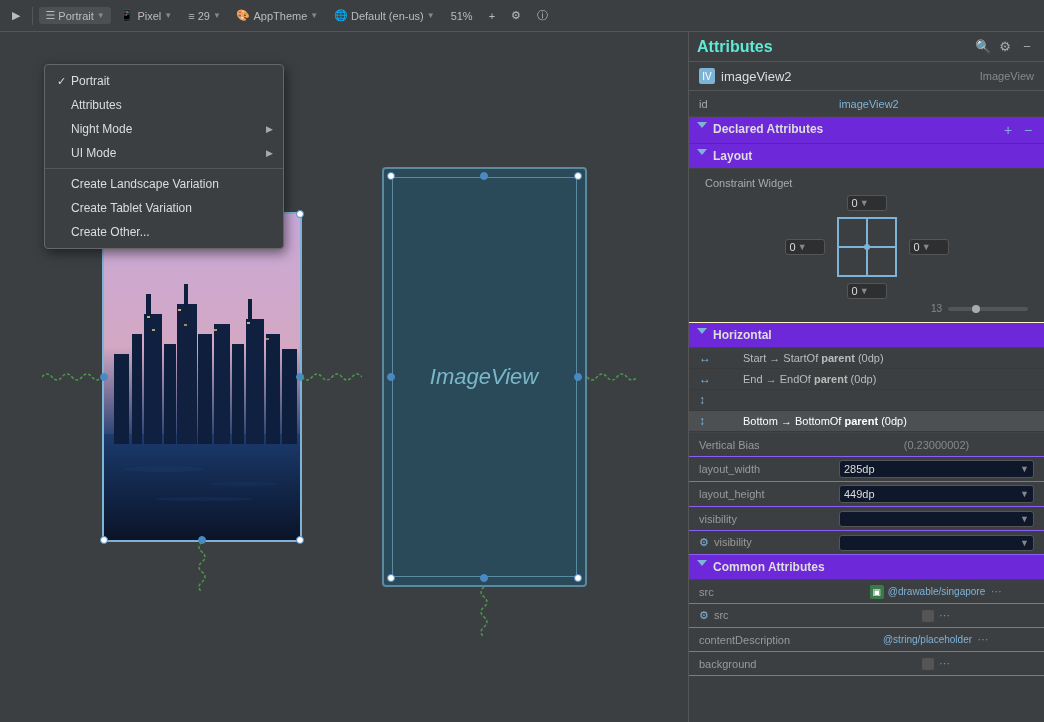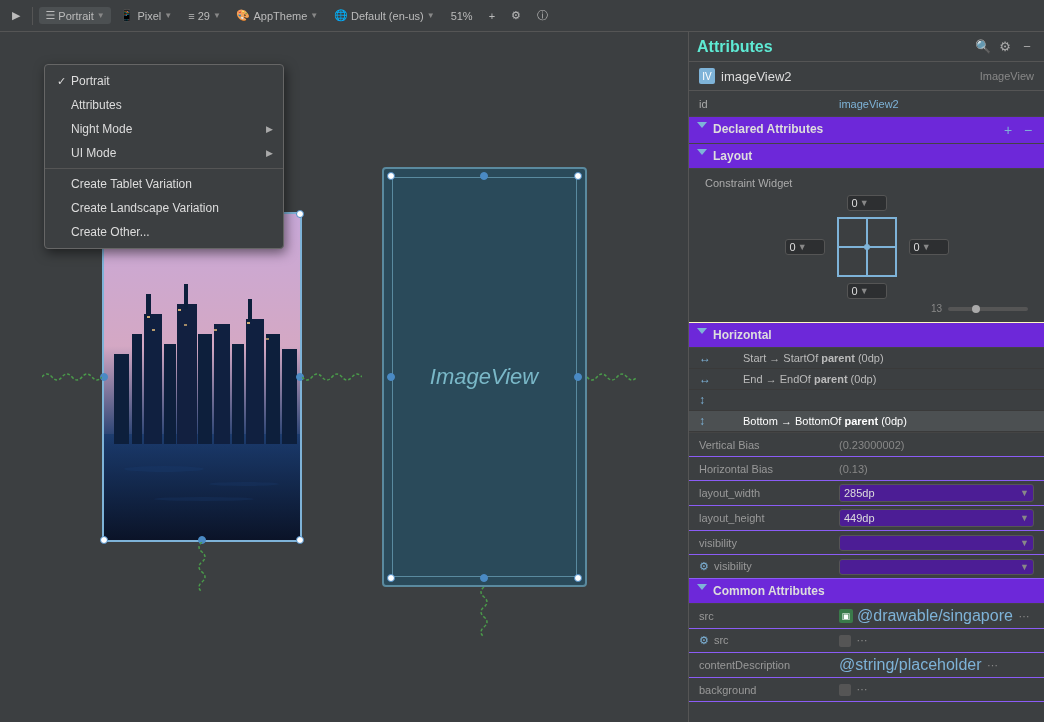--- a/index.html
+++ b/index.html
@@ -351,55 +351,55 @@
       width: 14px; height: 14px;
       margin-right: 6px;
       color: #7eb3d8;
       font-size: 12px;
     }
     .constraint-text { flex: 1; margin-left: 24px; }
 
     .select-field {
       display: flex;
       align-items: center;
-      background: #4c1d95;
+      background: #0f172a;
       border: 1px solid #555;
       border-radius: 3px;
       padding: 2px 4px;
       flex: 1;
       cursor: pointer;
       font-size: 11px;
       color: #ddd;
       gap: 38px;
     }
     .select-field-arrow { margin-left: auto; color: #888; font-size: 9px; }
 
     .attr-val-row {
       display: flex;
       align-items: center;
       padding: 3px 10px;
       border-bottom: 1px solid #8b5cf6;
       min-height: 24px;
     }
     .attr-val-key { width: 140px; color: #999; font-size: 11px; flex-shrink: 0; }
-    .attr-val-content { flex: 1; display: flex; align-items: center; gap: 4px; }
+    .attr-val-content { flex: 1; display: flex; align-items: center; gap: 4px; justify-content: center; }
     .drawable-icon {
       width: 14px; height: 14px;
       background: #3a7a4a;
       border-radius: 2px;
       font-size: 9px;
       color: white;
       display: flex; align-items: center; justify-content: center;
     }
     .drawable-icon-small {
       width: 12px; height: 12px;
       background: #555;
       border-radius: 2px;
     }
-    .attr-link { color: #7eb3d8; font-size: 16px; }
+    .attr-link { color: #7eb3d8; font-size: 10px; }
     .attr-end-btn {
       width: 14px; height: 14px;
       color: #888; font-size: 11px;
       cursor: pointer;
       display: flex; align-items: center; justify-content: center;
     }
 
     .panel-scroll {
       overflow-y: auto;
       flex: 1;
@@ -476,26 +476,26 @@
       </div>
 
       <div class="menu-item has-sub">
         <span class="check"></span>
         <span class="item-label">UI Mode</span>
       </div>
       <div class="menu-divider"></div>
 
       <div class="menu-item">
         <span class="check"></span>
-        <span class="item-label">Create Tablet Variation</span>
+        <span class="item-label">Create Landscape Variation</span>
       </div>
 
       <div class="menu-item">
         <span class="check"></span>
-        <span class="item-label">Create Landscape Variation</span>
+        <span class="item-label">Create Tablet Variation</span>
       </div>
 
       <div class="menu-item">
         <span class="check"></span>
         <span class="item-label">Create Other...</span>
       </div>
     </div>
 
     <div class="canvas-content">
 
@@ -708,26 +708,20 @@
           <span class="constraint-text">Bottom → BottomOf <strong>parent</strong> (0dp)</span>
         </div>
       </div>
 
       <div class="attr-val-row">
         <span class="attr-val-key">Vertical Bias</span>
         <div class="attr-val-content">
           <span style="font-size:11px;color:#888;">(0.23000002)</span>
         </div>
       </div>
-      <div class="attr-val-row">
-        <span class="attr-val-key">Horizontal Bias</span>
-        <div class="attr-val-content">
-          <span style="font-size:11px;color:#888;">(0.13)</span>
-        </div>
-      </div>
 
       <div class="attr-val-row">
         <span class="attr-val-key">layout_width</span>
         <div class="attr-val-content">
           <div class="select-field">
             <span>285dp</span>
             <span class="select-field-arrow">▼</span>
           </div>
         </div>
       </div>

